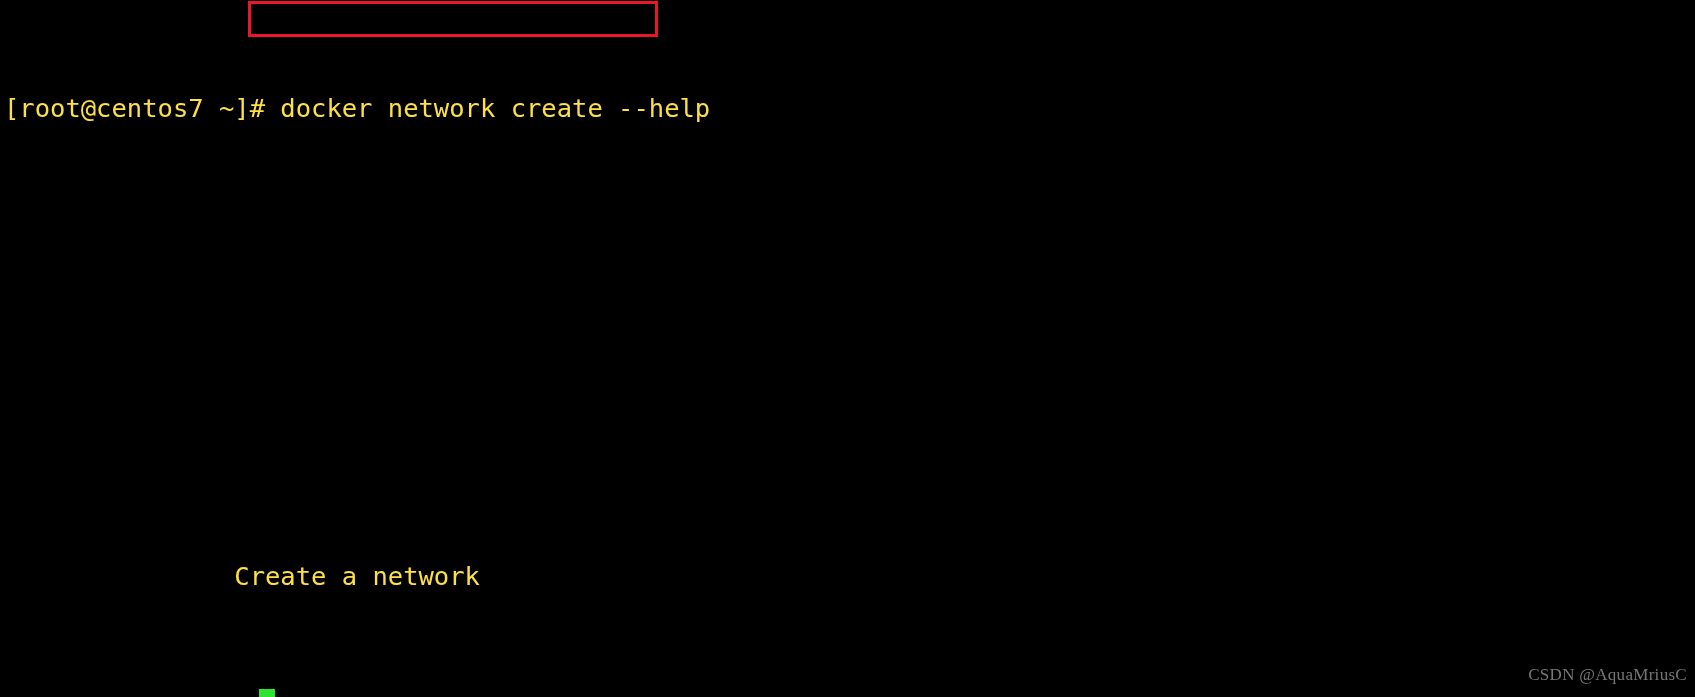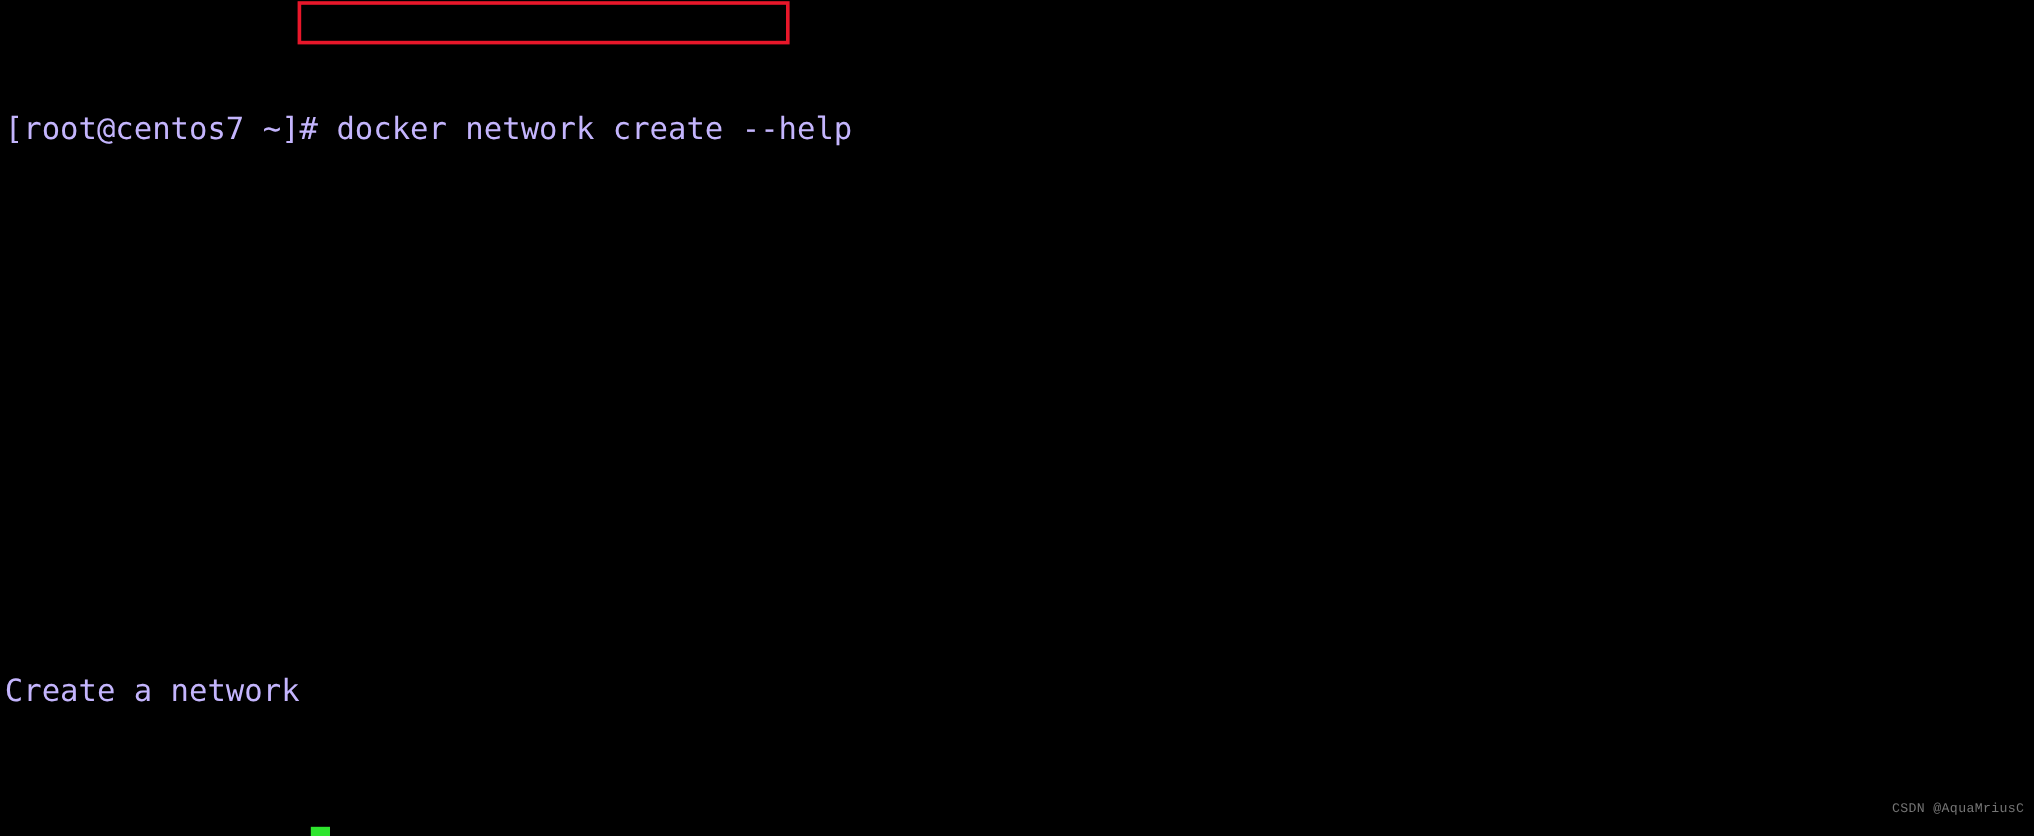--- a/index.html
+++ b/index.html
@@ -28,21 +28,22 @@
   .screen {
     position: absolute;
     left: 4px;
     top: -18px;
     white-space: pre;
   }
   .line {
     height: 36px;
     white-space: pre;
     display: block;
-    color: #c4b5fd;
+    color: #fde047;
+    text-align: center;
   }
   .blank {
     height: 36px;
     display: block;
   }
   .prompt-line {
     position: relative;
   }
   #highlight-box {
     position: absolute;
@@ -59,22 +60,22 @@
     left: 259px;
     top: 689px;
     width: 16px;
     height: 8px;
     background: #2ee52e;
   }
   #watermark {
     position: absolute;
     right: 8px;
     bottom: 4px;
-    font-family: Liberation Mono, monospace;
-    font-size: 11px;
+    font-family: Liberation Serif, serif;
+    font-size: 17px;
     color: #767676;
     letter-spacing: 0.3px;
     white-space: pre;
   }
 </style>
 </head>
 <body>
 
 <div id="terminal">
 

